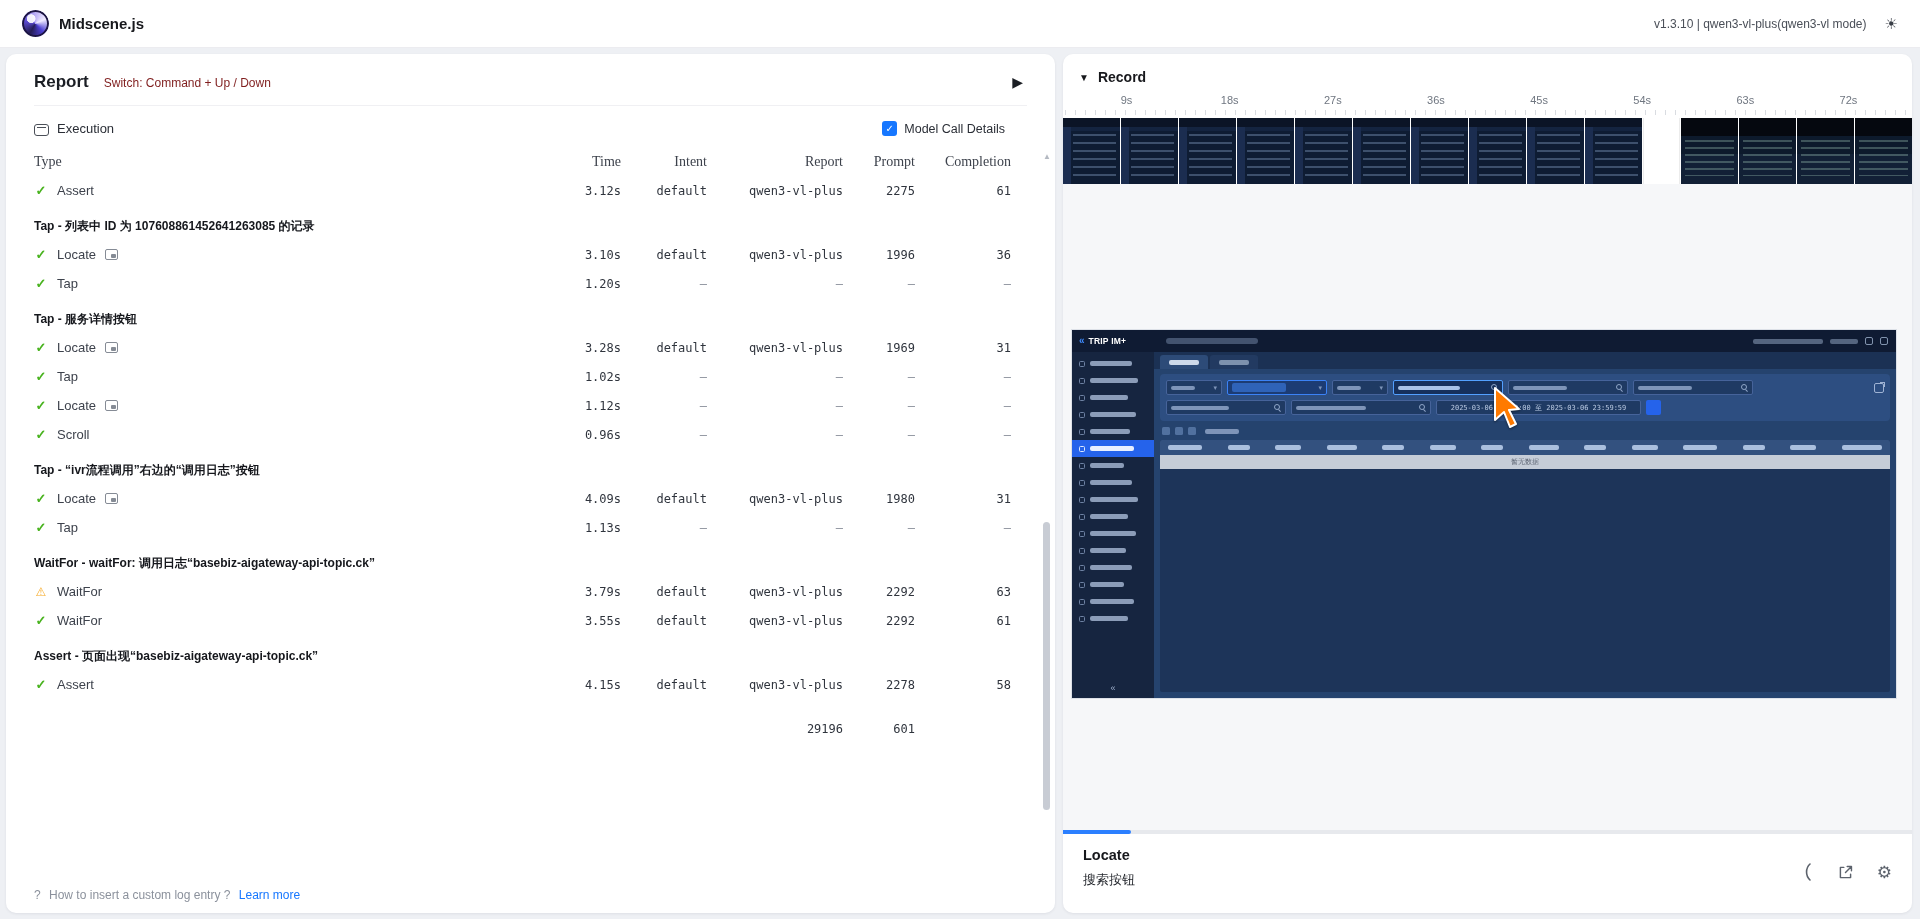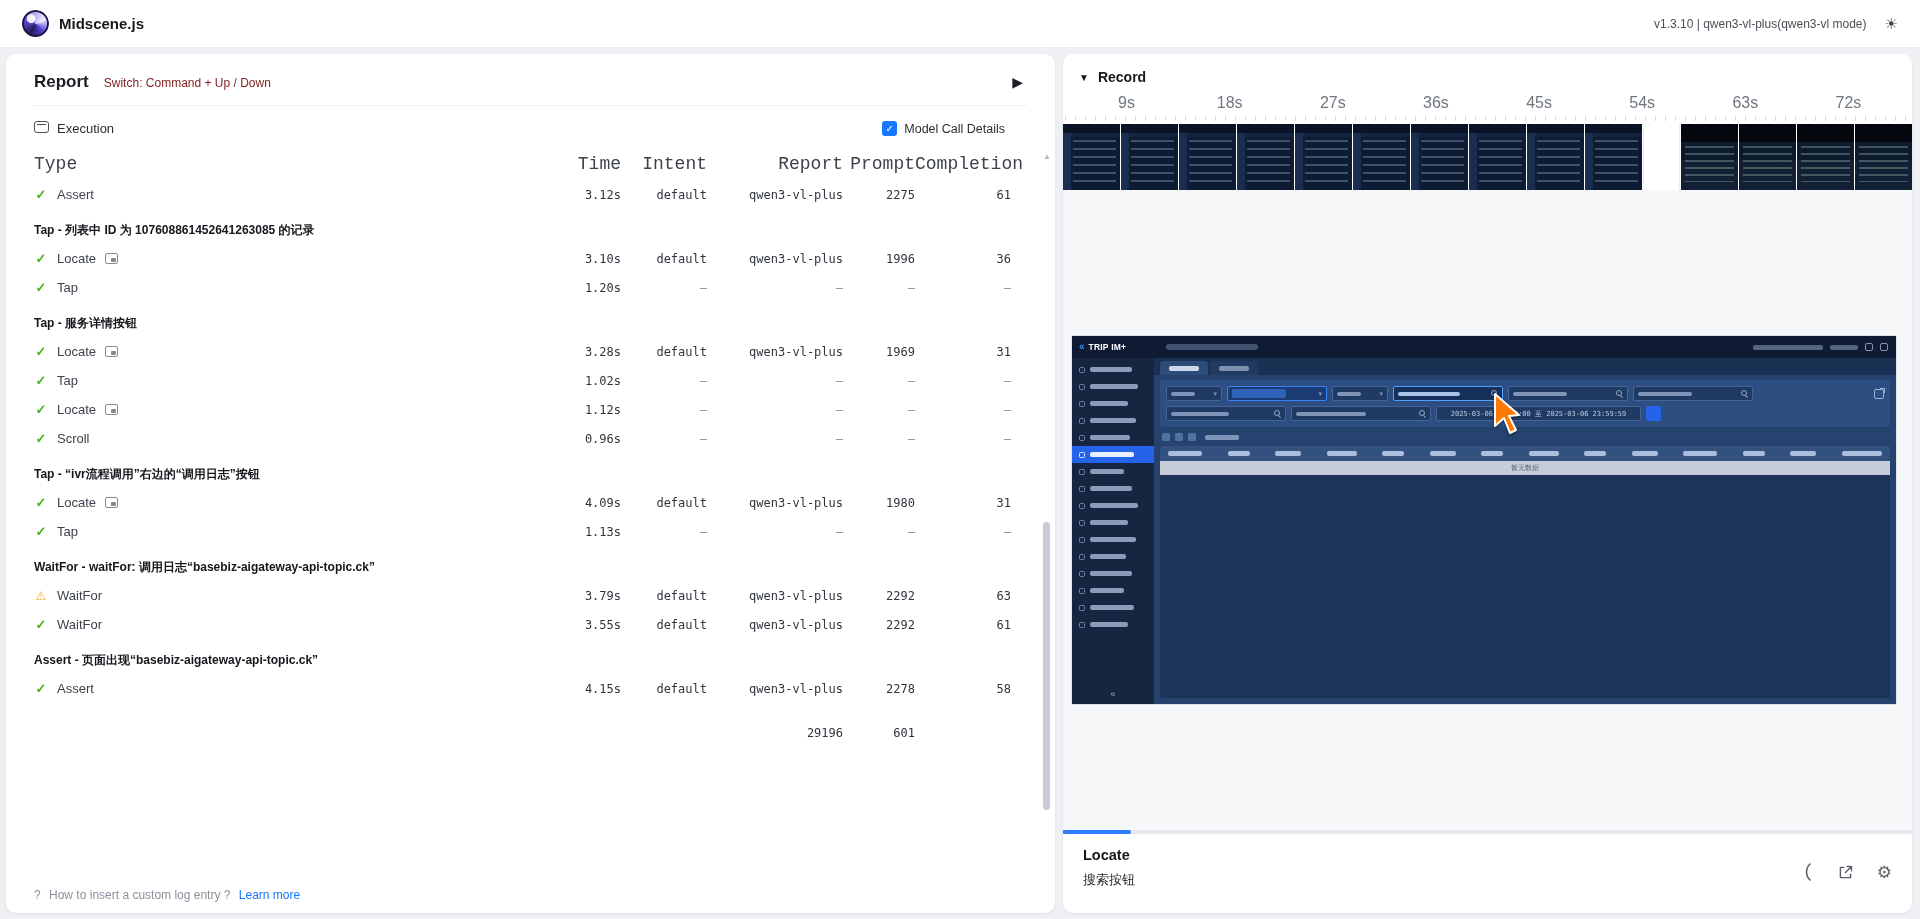--- a/index.html
+++ b/index.html
@@ -30,28 +30,28 @@
   .right-card{width:849px;position:relative;display:flex;flex-direction:column;overflow:hidden;}
 
   
   .report-header{display:flex;align-items:center;justify-content:space-between;padding-bottom:13px;border-bottom:1px solid #f0f0f3;}
   .report-title-wrap{display:flex;align-items:baseline;gap:15px;}
   .report-title{font-size:17px;font-weight:bold;}
   .report-subtitle{font-size:12px;color:#7f1d1d;}
   .play-button{font-size:14px;color:#1b1e24;cursor:pointer;padding:2px 4px;}
 
   .exec-bar{display:flex;align-items:center;justify-content:space-between;margin-top:15px;}
-  .exec-left{display:flex;align-items:flex-start;gap:8px;font-size:13px;color:#2a2e36;}
+  .exec-left{display:flex;align-items:flex-end;gap:8px;font-size:13px;color:#2a2e36;}
   .execution-icon{width:15px;height:12px;border:1.6px solid #4a4f58;border-radius:3px;position:relative;}
   .execution-icon::before{content:"";position:absolute;left:2px;right:2px;top:1.5px;height:1.6px;background:#4a4f58;}
   .mcd{display:flex;align-items:center;gap:7px;font-size:12.5px;color:#2a2e36;padding-right:22px;cursor:pointer;}
   .checkbox{width:15px;height:15px;border-radius:3px;background:#1677ff;color:#fff;font-size:10px;display:flex;align-items:center;justify-content:center;line-height:1;}
 
   .grid-row{display:grid;grid-template-columns:1fr 92px 86px 136px 72px 96px;align-items:center;padding-right:16px;}
-  .table-head{margin-top:13px;padding-top:5px;padding-bottom:6px;font-family:Liberation Mono, monospace;font-size:18px;color:#3d424c;}
+  .table-head{margin-top:13px;padding-top:5px;padding-bottom:6px;font-family:Liberation Serif, serif;font-size:14px;color:#3d424c;}
   .table-head .cell{text-align:right;}
   .table-head .cell.first{text-align:left;}
 
   .exec-row{padding-top:7px;padding-bottom:7px;font-size:13px;cursor:pointer;}
   .cell.num{text-align:right;font-family:"DejaVu Sans Mono",monospace;font-size:12px;color:#2f343d;}
   .cell.num.dash{color:#878d98;}
   .type-cell{display:flex;align-items:center;gap:9px;}
   .status{width:14px;text-align:center;font-size:13px;}
   .status.success{color:#49b31f;font-weight:bold;}
   .status.warning{color:#f6a821;font-size:12px;}
@@ -67,21 +67,21 @@
   .footer-hint{position:absolute;bottom:11px;left:28px;font-size:12px;color:#8b919c;}
   .footer-link{color:#1677ff;margin-left:5px;cursor:pointer;}
 
   .scroll-up-arrow{position:absolute;right:4px;top:98px;font-size:8px;color:#b4b9c2;cursor:pointer;}
   .scrollbar-thumb{position:absolute;right:5px;top:468px;height:288px;width:7px;border-radius:4px;background:#c8ccd4;cursor:pointer;}
 
   
   .record-header{display:flex;align-items:center;gap:9px;padding:15px 16px 9px;font-size:14px;font-weight:bold;color:#17181c;cursor:pointer;}
   .collapse-caret{font-size:10px;color:#17181c;}
 
-  .timeline-labels{display:flex;padding:0 12px;color:#6f7680;font-size:16px;}
+  .timeline-labels{display:flex;padding:0 12px;color:#6f7680;font-size:11px;}
   .timeline-labels span{flex:1;text-align:center;}
   .timeline-ticks{height:5px;margin:4px 2px 3px;background:repeating-linear-gradient(90deg,#d9dce1 0 1px,transparent 1px 10px);}
 
   .filmstrip{display:flex;gap:1px;height:66px;background:#fff;}
   .frame{flex:1 1 56px;position:relative;overflow:hidden;cursor:pointer;}
   .frame.a{background:linear-gradient(180deg,#0b1426 0 14%,#142440 14% 20%,#0e1c33 20% 100%);}
   .frame.a::before{content:"";position:absolute;left:10px;right:4px;top:16px;bottom:6px;
     background:repeating-linear-gradient(180deg,rgba(160,190,230,.32) 0 2px,transparent 2px 8px);}
   .frame.a::after{content:"";position:absolute;left:0;top:9px;bottom:0;width:8px;background:#1b2d50;}
   .frame.b{background:linear-gradient(180deg,#05080f 0 28%,#0d1a2c 28% 55%,#122036 55% 100%);}

